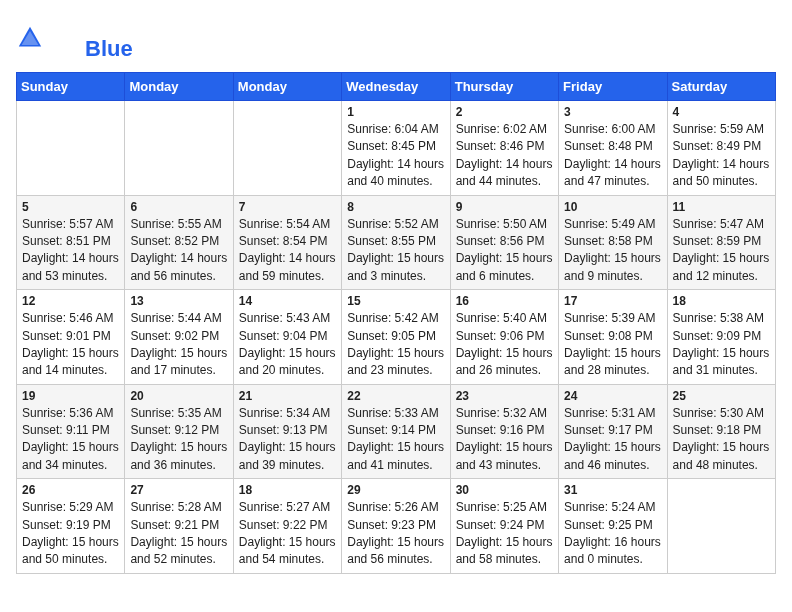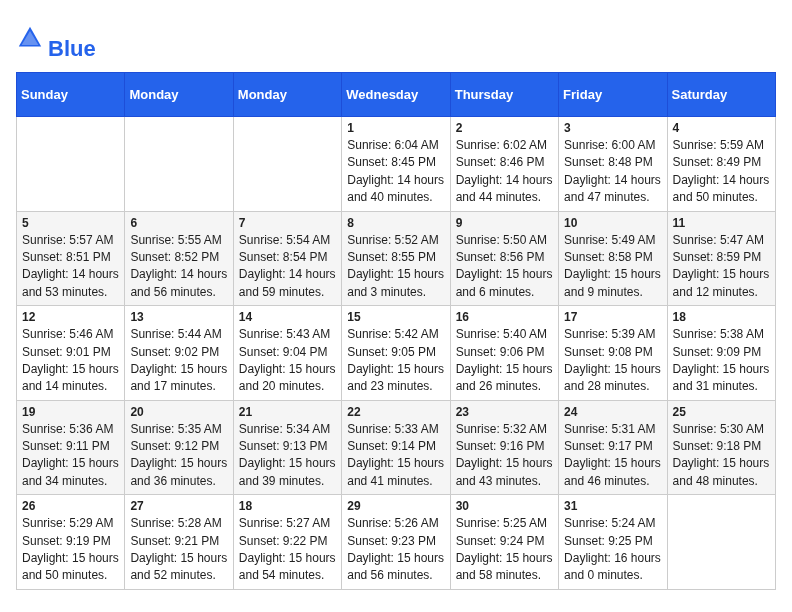--- a/index.html
+++ b/index.html
@@ -50,21 +50,21 @@
     .calendar-table {
       width: 100%;
       border-collapse: collapse;
       border: 1px solid #ccc;
     }
     .calendar-table th {
       background: #2563eb;
       color: #fff;
       font-size: 13px;
       font-weight: bold;
-      padding: 14px 4px;
+      padding: 6px 4px;
       text-align: left;
       border: 1px solid #1d4ed8;
     }
     .calendar-table td {
       vertical-align: top;
       border: 1px solid #ccc;
       padding: 4px 5px;
       width: calc(100% / 7);
       min-height: 80px;
       background: #fff;
@@ -96,21 +96,21 @@
 <body>
 
 <div class="header">
   <div class="logo">
     <svg class="logo-icon" viewBox="0 0 40 40">
       <polygon points="20,4 36,32 4,32" fill="#2563eb"></polygon>
       <polygon points="20,10 32,30 8,30" fill="#fff" opacity="0.3"></polygon>
     </svg>
     <div>
       <div class="logo-text">
-        <br><span style="color:#2563eb;">Blue</span>
+        <br><span style="color:#2563eb;margin-left:37px;">Blue</span>
       </div>
     </div>
   </div>
   <div class="title-block">
     <div class="month-title"></div>
     <div class="location"></div>
   </div>
 </div>
 
 <table class="calendar-table">

